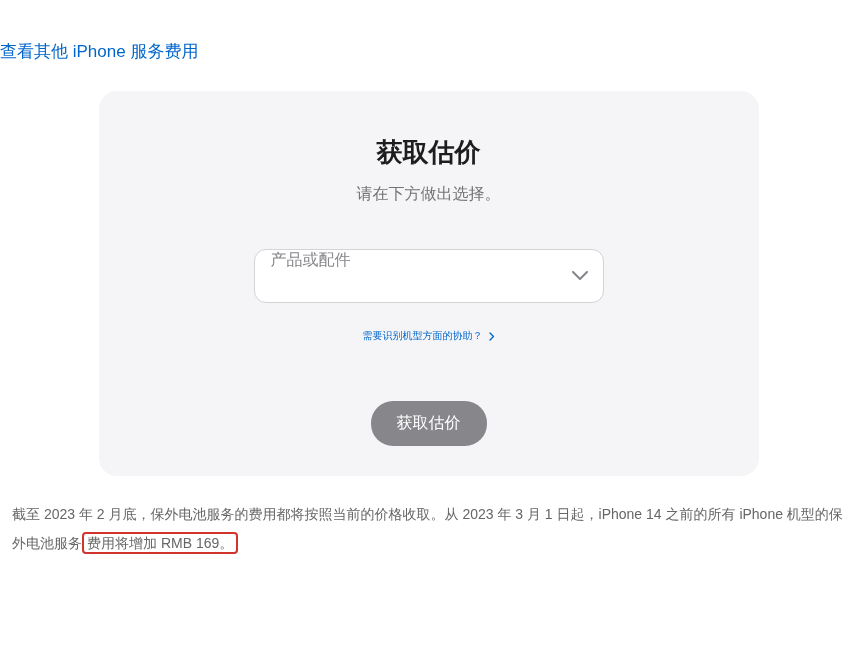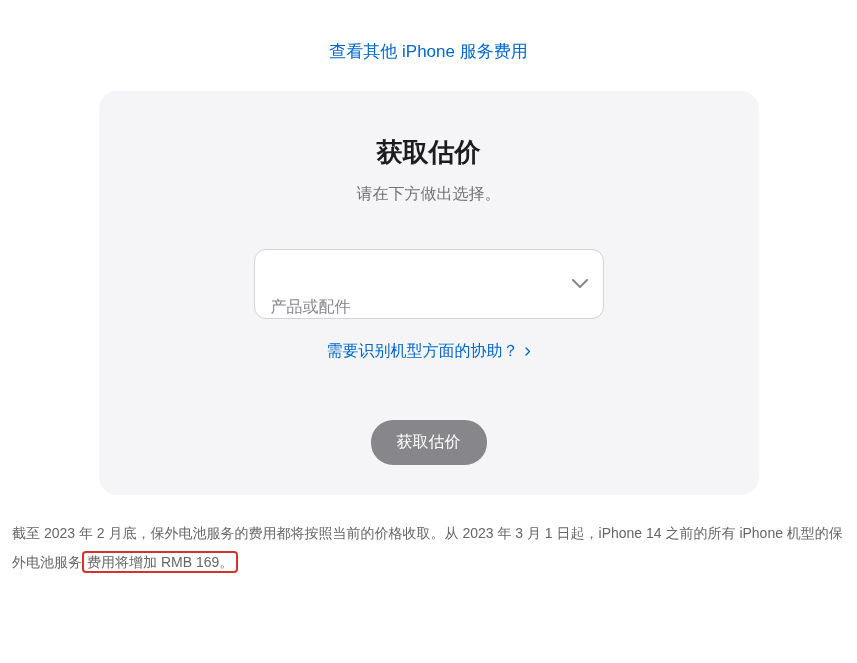--- a/index.html
+++ b/index.html
@@ -9,21 +9,20 @@
     }
     body {
       font-family: -apple-system, BlinkMacSystemFont, "Segoe UI", "PingFang SC", "Microsoft YaHei", sans-serif;
       background: #fff;
       width: 857px;
       height: 663px;
       overflow: hidden;
       color: #1d1d1f;
     }
     .top-link {
-      text-align: center;
       padding-top: 40px;
       padding-bottom: 28px;
     }
     .top-link a {
       color: #06c;
       text-decoration: none;
       font-size: 17px;
       cursor: pointer;
     }
     .card {
@@ -45,52 +44,52 @@
       color: #737373;
       margin-bottom: 44px;
     }
     .select-wrapper {
       position: relative;
       width: 350px;
       margin: 0 auto 22px;
     }
     .select-field {
       width: 100%;
-      height: 70px;
+      height: 54px;
       background: #fff;
       border: 1px solid #d2d2d7;
       border-radius: 12px;
       padding: 0 44px 0 16px;
       font-size: 16px;
       color: #86868b;
       text-align: left;
       cursor: pointer;
       display: flex;
-      align-items: flex-end;
+      align-items: flex-start;
     }
     .chevron {
       position: absolute;
       right: 16px;
       top: 50%;
       transform: translateY(-50%);
       pointer-events: none;
     }
     .chevron svg {
       width: 16px;
       height: 10px;
       display: block;
     }
     .help-link {
       margin-top: 2px;
       margin-bottom: 58px;
     }
     .help-link a {
       color: #06c;
       text-decoration: none;
-      font-size: 16px;
+      font-size: 10px;
       cursor: pointer;
       display: inline-flex;
       align-items: center;
       gap: 6px;
     }
     .help-link .chevron-right svg {
       width: 6px;
       height: 9px;
       display: block;
     }

